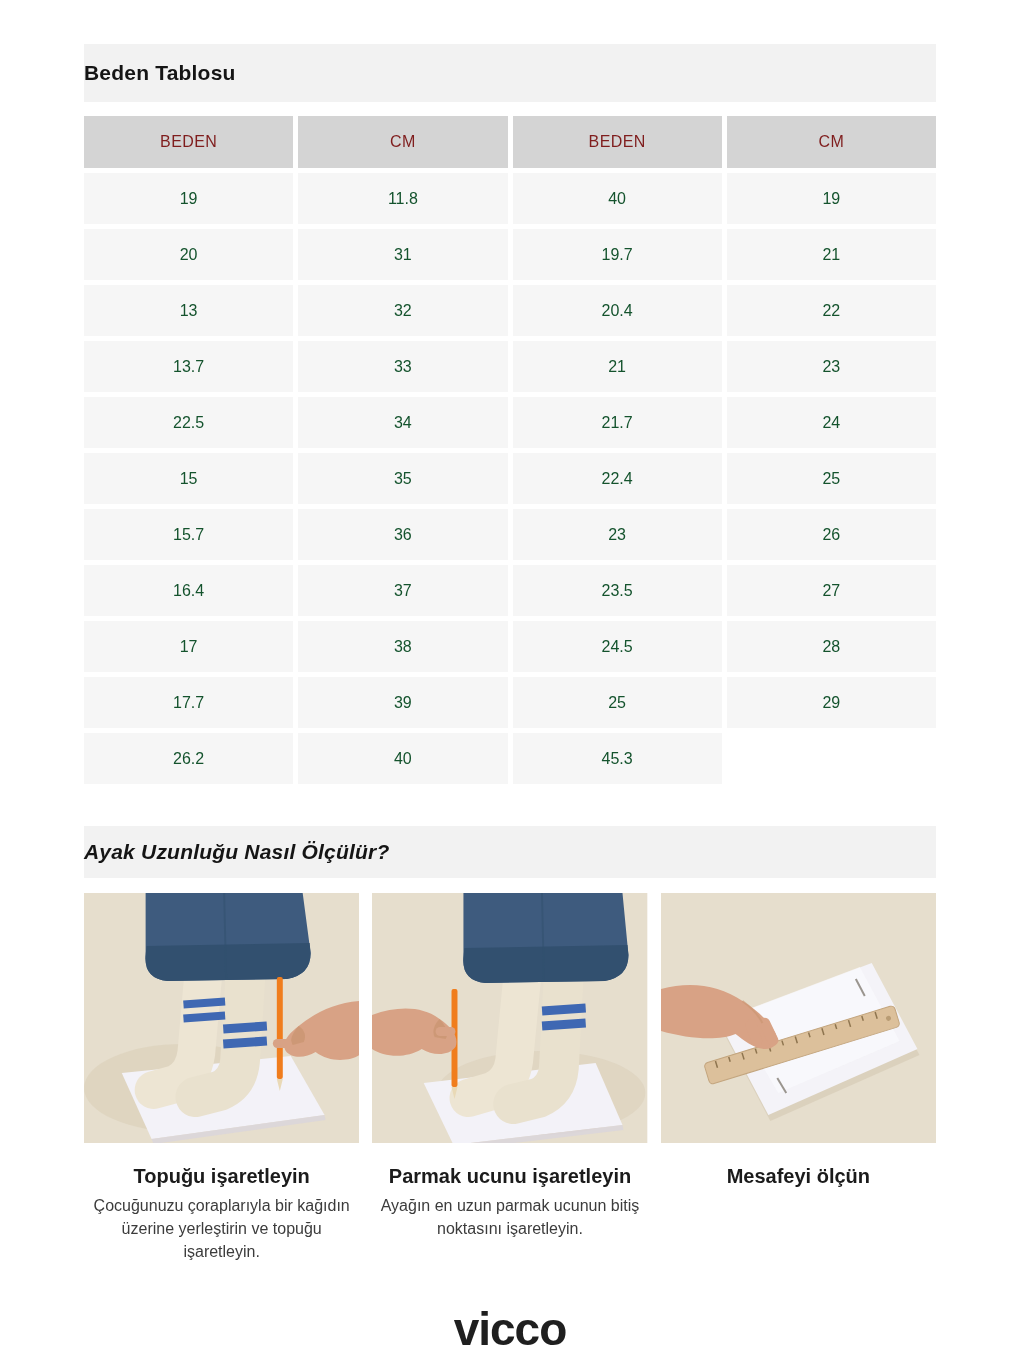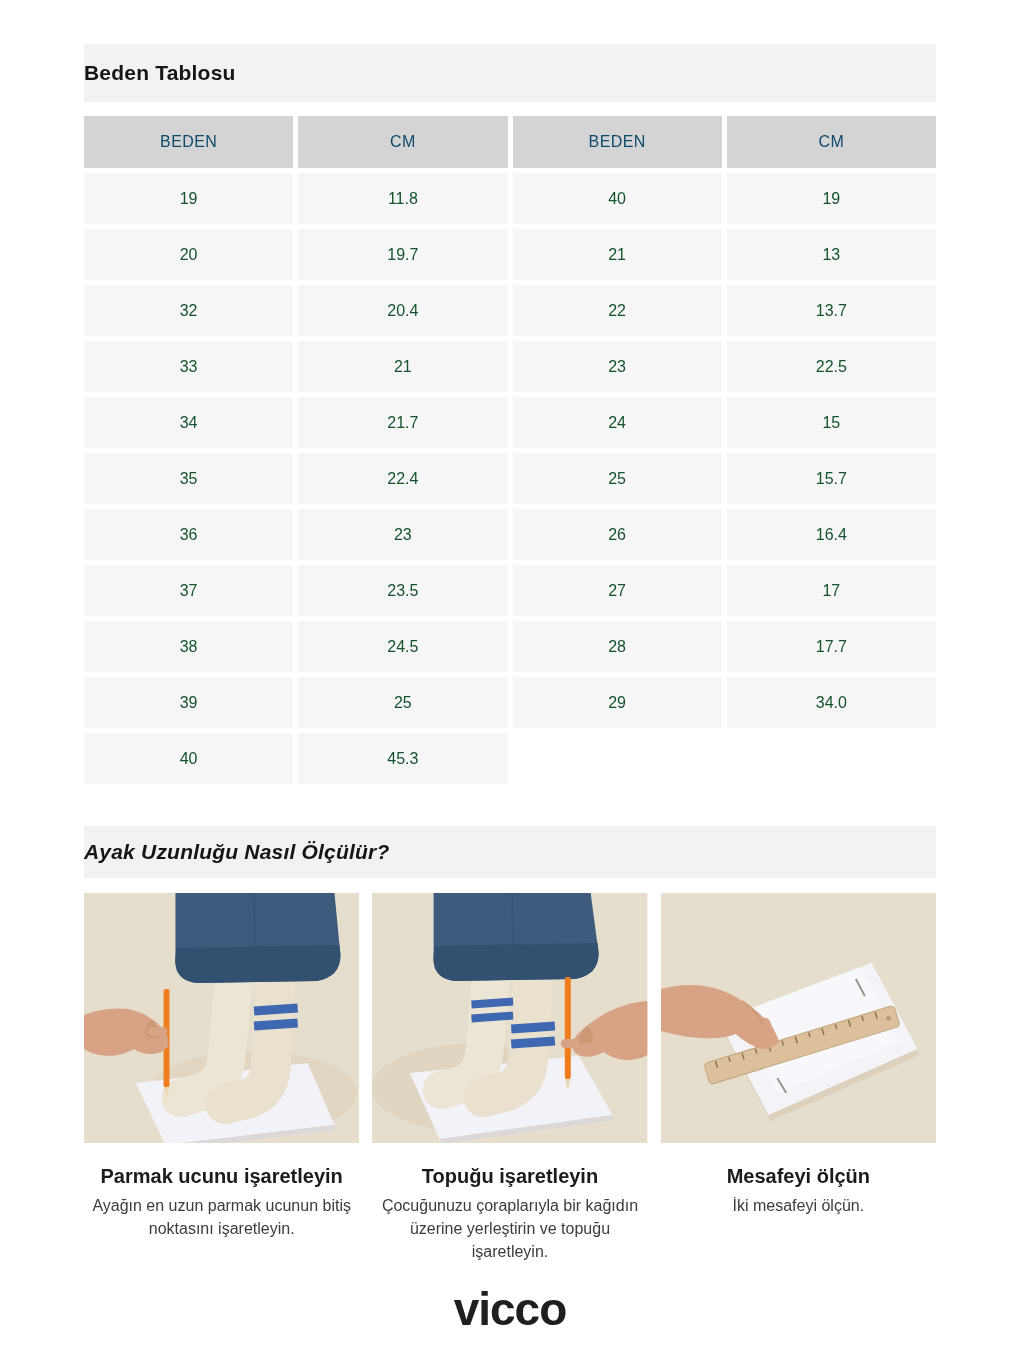--- a/index.html
+++ b/index.html
@@ -7,29 +7,29 @@
               font-family:"Liberation Sans", sans-serif; color:#1e1e1e; }
   .wrap { width:852px; margin:0 auto; padding-top:44px; }
 
   .banner { background:#f2f2f2; display:flex; align-items:center; justify-content:flex-start; }
   .banner-1 { height:58px; }
   .banner-2 { height:52px; margin-top:42px;font-style:italic; }
   .banner-title { font-size:21px; font-weight:700; letter-spacing:.2px; color:#151515; }
 
   .size-grid { margin-top:14px; display:grid; grid-template-columns:repeat(4,1fr); gap:5px; }
   .th, .td { display:flex; align-items:center; justify-content:center; font-size:16px; }
-  .th { height:52px; background:#d4d4d4; color:#0c4a6e; letter-spacing:.4px; }
+  .th { height:52px; background:#d4d4d4; color:#7f1d1d; letter-spacing:.4px; }
   .td { height:51px; background:#f6f6f6; color:#14532d; }
 
   .steps { margin-top:15px; display:grid; grid-template-columns:repeat(3,1fr); gap:13px; }
   .photo { width:100%; height:250px; display:block; }
   .step-title { margin-top:22px; text-align:center; font-size:20px; font-weight:700; color:#1b1b1b; }
   .step-desc { margin-top:6px; text-align:center; font-size:16px; line-height:23px; color:#3c3c3c; }
 
-  .footer { margin-top:24px; text-align:center; }
+  .footer { margin-top:44px; text-align:center; }
   .brand { font-size:46px; font-weight:800; letter-spacing:-1px; color:#1f1f1f; line-height:44px; }
 </style>
 </head>
 <body>
 
 <div class="wrap">
 
   <div class="banner banner-1">
     <div class="banner-title">Beden Tablosu</div>
   </div>
@@ -37,20 +37,21 @@
   <div class="size-grid">
       <div class="th">BEDEN</div>
       <div class="th">CM</div>
       <div class="th">BEDEN</div>
       <div class="th">CM</div>
       <div class="td">19</div>
       <div class="td">11.8</div>
       <div class="td">40</div>
       <div class="td">19</div>
       <div class="td">20</div>
+      <div class="td">31</div>
       <div class="td">19.7</div>
       <div class="td">21</div>
       <div class="td">13</div>
       <div class="td">32</div>
       <div class="td">20.4</div>
       <div class="td">22</div>
       <div class="td">13.7</div>
       <div class="td">33</div>
       <div class="td">21</div>
       <div class="td">23</div>
@@ -71,53 +72,30 @@
       <div class="td">23.5</div>
       <div class="td">27</div>
       <div class="td">17</div>
       <div class="td">38</div>
       <div class="td">24.5</div>
       <div class="td">28</div>
       <div class="td">17.7</div>
       <div class="td">39</div>
       <div class="td">25</div>
       <div class="td">29</div>
-      <div class="td">34.0</div>
+      <div class="td">26.2</div>
       <div class="td">40</div>
       <div class="td">45.3</div>
     </div>
 
   <div class="banner banner-2">
     <div class="banner-title">Ayak Uzunluğu Nasıl Ölçülür?</div>
   </div>
 
   <div class="steps">
-
-    <div class="step">
-      <svg class="photo" viewBox="0 0 277 250" preserveAspectRatio="none">
-        <rect width="277" height="250" fill="#E6DECD"></rect>
-        <ellipse cx="170" cy="200" rx="105" ry="42" fill="#D9CDB7" opacity="0.5"></ellipse>
-        <polygon points="52,190 225,170 252,232 82,252" fill="#F3F2F8"></polygon>
-        <polygon points="82,252 252,232 253,237 84,257" fill="#D9D4DC" opacity="0.8"></polygon>
-        <path d="M152,75 L143,168 Q140,190 121,198 L97,205" stroke="#EDE5D3" stroke-width="38" stroke-linecap="round" fill="none"></path>
-        <path d="M193,80 L188,175 Q186,197 167,205 L142,211" stroke="#E9E1CE" stroke-width="40" stroke-linecap="round" fill="none"></path>
-        <rect x="171" y="112" width="44" height="9" fill="#3F68B3" transform="rotate(-4 193 116)"></rect>
-        <rect x="171" y="127" width="44" height="9" fill="#3F68B3" transform="rotate(-4 193 131)"></rect>
-        <path d="M92,0 L252,0 L258,62 Q258,84 234,88 L114,90 Q90,88 92,64 Z" fill="#3E5B7E"></path>
-        <path d="M92,64 Q90,88 114,90 L234,88 Q258,84 258,62 L257,52 L93,55 Z" fill="#32506F"></path>
-        <path d="M171,0 L173,88" stroke="#31506E" stroke-width="2" opacity="0.5"></path>
-        <rect x="80" y="96" width="6" height="98" rx="2" fill="#F07D1D"></rect>
-        <polygon points="80,194 86,194 83,206" fill="#E9D9B6"></polygon>
-        <path d="M0,122 C28,112 52,114 68,126 C80,134 88,144 84,154 C76,164 60,162 50,156 C34,166 12,164 0,156 Z" fill="#D8A285"></path>
-        <path d="M68,126 C74,133 78,140 74,146 L63,144 C60,138 63,131 68,126 Z" fill="#C9946F" opacity="0.7"></path>
-        <rect x="64" y="134" width="20" height="9" rx="4.5" fill="#D8A285"></rect>
-      </svg>
-      <div class="step-title">Parmak ucunu işaretleyin</div>
-      <div class="step-desc">Ayağın en uzun parmak ucunun bitiş noktasını işaretleyin.</div>
-    </div>
 
     <div class="step">
       <svg class="photo" viewBox="0 0 277 250" preserveAspectRatio="none">
         <rect width="277" height="250" fill="#E6DECD"></rect>
         <ellipse cx="100" cy="195" rx="100" ry="44" fill="#D9CDB7" opacity="0.55"></ellipse>
         <polygon points="38,180 208,163 242,222 68,246" fill="#F3F2F8"></polygon>
         <polygon points="68,246 242,222 243,227 70,251" fill="#D9D4DC" opacity="0.8"></polygon>
         <path d="M121,70 L113,160 Q110,183 92,191 L70,197" stroke="#EDE5D3" stroke-width="38" stroke-linecap="round" fill="none"></path>
         <path d="M163,75 L157,168 Q155,190 136,198 L112,204" stroke="#E9E1CE" stroke-width="40" stroke-linecap="round" fill="none"></path>
         <rect x="100" y="106" width="42" height="8" fill="#3F68B3" transform="rotate(-4 121 110)"></rect>
@@ -128,20 +106,43 @@
         <path d="M62,62 Q60,86 84,88 L204,86 Q228,82 228,60 L227,50 L63,53 Z" fill="#32506F"></path>
         <path d="M141,0 L143,86" stroke="#31506E" stroke-width="2" opacity="0.5"></path>
         <rect x="194" y="84" width="6" height="102" rx="2" fill="#F07D1D"></rect>
         <polygon points="194,186 200,186 197,198" fill="#E9D9B6"></polygon>
         <path d="M277,108 C252,110 232,120 216,133 C206,141 198,149 203,158 C209,166 223,165 233,159 C247,170 268,168 277,162 Z" fill="#D8A285"></path>
         <path d="M216,133 C210,140 206,147 210,152 L221,149 C224,143 222,137 216,133 Z" fill="#C9946F" opacity="0.7"></path>
         <rect x="190" y="146" width="19" height="9" rx="4.5" fill="#D8A285"></rect>
       </svg>
       <div class="step-title">Topuğu işaretleyin</div>
       <div class="step-desc">Çocuğunuzu çoraplarıyla bir kağıdın üzerine yerleştirin ve topuğu işaretleyin.</div>
+    </div>
+
+    <div class="step">
+      <svg class="photo" viewBox="0 0 277 250" preserveAspectRatio="none">
+        <rect width="277" height="250" fill="#E6DECD"></rect>
+        <ellipse cx="170" cy="200" rx="105" ry="42" fill="#D9CDB7" opacity="0.5"></ellipse>
+        <polygon points="52,190 225,170 252,232 82,252" fill="#F3F2F8"></polygon>
+        <polygon points="82,252 252,232 253,237 84,257" fill="#D9D4DC" opacity="0.8"></polygon>
+        <path d="M152,75 L143,168 Q140,190 121,198 L97,205" stroke="#EDE5D3" stroke-width="38" stroke-linecap="round" fill="none"></path>
+        <path d="M193,80 L188,175 Q186,197 167,205 L142,211" stroke="#E9E1CE" stroke-width="40" stroke-linecap="round" fill="none"></path>
+        <rect x="171" y="112" width="44" height="9" fill="#3F68B3" transform="rotate(-4 193 116)"></rect>
+        <rect x="171" y="127" width="44" height="9" fill="#3F68B3" transform="rotate(-4 193 131)"></rect>
+        <path d="M92,0 L252,0 L258,62 Q258,84 234,88 L114,90 Q90,88 92,64 Z" fill="#3E5B7E"></path>
+        <path d="M92,64 Q90,88 114,90 L234,88 Q258,84 258,62 L257,52 L93,55 Z" fill="#32506F"></path>
+        <path d="M171,0 L173,88" stroke="#31506E" stroke-width="2" opacity="0.5"></path>
+        <rect x="80" y="96" width="6" height="98" rx="2" fill="#F07D1D"></rect>
+        <polygon points="80,194 86,194 83,206" fill="#E9D9B6"></polygon>
+        <path d="M0,122 C28,112 52,114 68,126 C80,134 88,144 84,154 C76,164 60,162 50,156 C34,166 12,164 0,156 Z" fill="#D8A285"></path>
+        <path d="M68,126 C74,133 78,140 74,146 L63,144 C60,138 63,131 68,126 Z" fill="#C9946F" opacity="0.7"></path>
+        <rect x="64" y="134" width="20" height="9" rx="4.5" fill="#D8A285"></rect>
+      </svg>
+      <div class="step-title">Parmak ucunu işaretleyin</div>
+      <div class="step-desc">Ayağın en uzun parmak ucunun bitiş noktasını işaretleyin.</div>
     </div>
 
     <div class="step">
       <svg class="photo" viewBox="0 0 277 250" preserveAspectRatio="none">
         <rect width="277" height="250" fill="#E6DECD"></rect>
         <polygon points="60,134 214,76 260,162 110,228" fill="#D4C8B2" opacity="0.6"></polygon>
         <polygon points="58,128 212,70 258,156 108,222" fill="#F4F3F8"></polygon>
         <polygon points="72,122 200,74 240,148 118,200" fill="#FBFAFD" opacity="0.65"></polygon>
         <line x1="196" y1="86" x2="205" y2="103" stroke="#9a958f" stroke-width="2"></line>
         <line x1="117" y1="185" x2="126" y2="200" stroke="#9a958f" stroke-width="2"></line>
@@ -163,21 +164,20 @@
             <line x1="222" y1="141" x2="222" y2="148"></line>
           </g>
           <circle cx="233" cy="151" r="2.5" fill="#B99C74"></circle>
         </g>
         <path d="M0,96 C30,88 58,92 82,108 C98,118 110,130 115,140 C119,149 114,157 104,156 C92,155 83,147 75,141 C58,148 28,146 0,138 Z" fill="#D8A285"></path>
         <rect x="88" y="126" width="11" height="28" rx="5.5" fill="#D8A285" transform="rotate(-20 93 140)"></rect>
         <rect x="103" y="124" width="11" height="30" rx="5.5" fill="#D8A285" transform="rotate(-26 108 139)"></rect>
         <path d="M82,108 C90,114 98,122 102,130" stroke="#C9946F" stroke-width="2" fill="none" opacity="0.6"></path>
       </svg>
       <div class="step-title">Mesafeyi ölçün</div>
-      <div class="step-desc">İki mesafeyi ölçün.</div>
     </div>
 
   </div>
 
   <div class="footer">
     <div class="brand">vicco</div>
 
   </div>
 
 </div>

